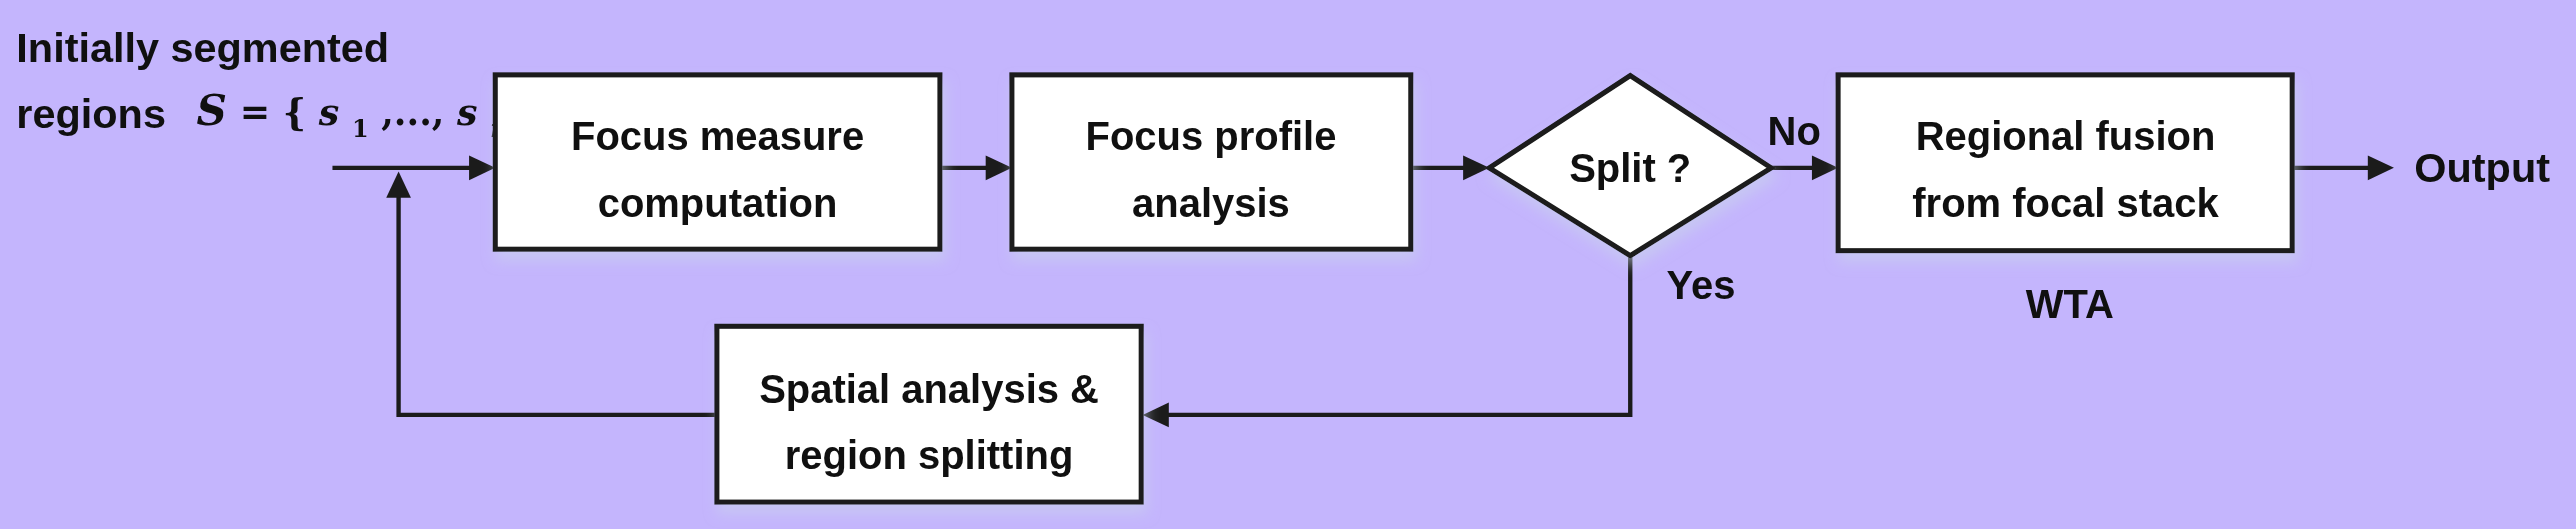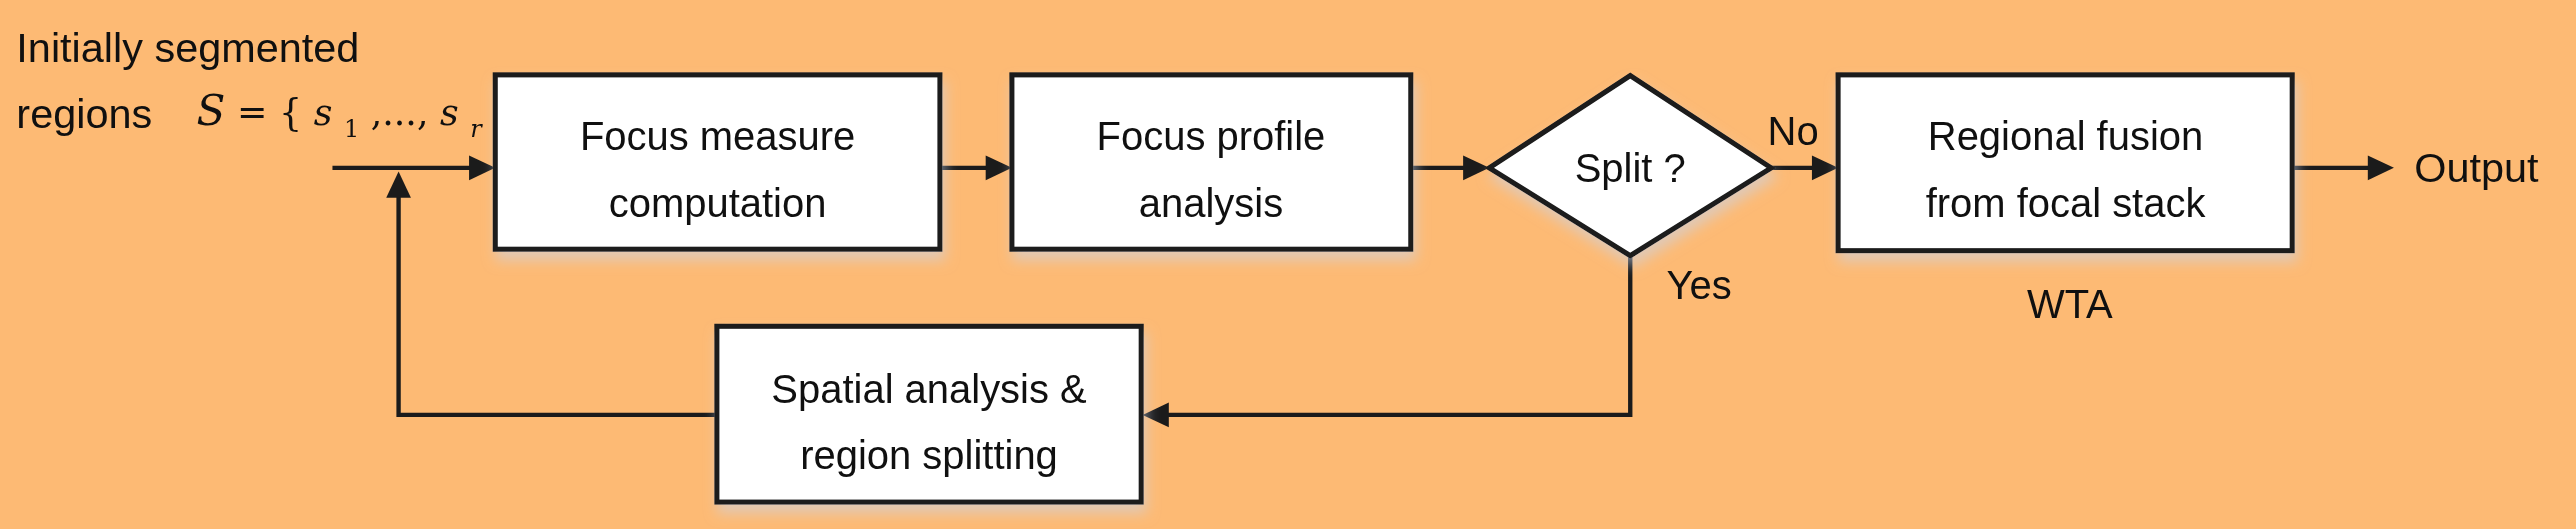--- a/index.html
+++ b/index.html
@@ -1,21 +1,22 @@
 <!DOCTYPE html>
 <html style="font-size:11.6px"><head>
 <meta charset="utf-8">
 <style>
   html, body { margin: 0; padding: 0; background: #ffffff; }
   .stage {
     position: relative;
     width: 2576px;
     height: 529px;
-    background: #fdba74;
+    background: #c4b5fd;
     overflow: hidden;
+    font-weight: bold;
   }
   svg { display: block; }
   text {
     font-family: "Liberation Sans", sans-serif;
     fill: #101010;
   }
   .caption   { font-size: 57px; }
   .node-label{ font-size: 55px; }
   .edge-label{ font-size: 55px; }
   .formula   { font-family: "DejaVu Serif", serif; font-size: 50px; }

